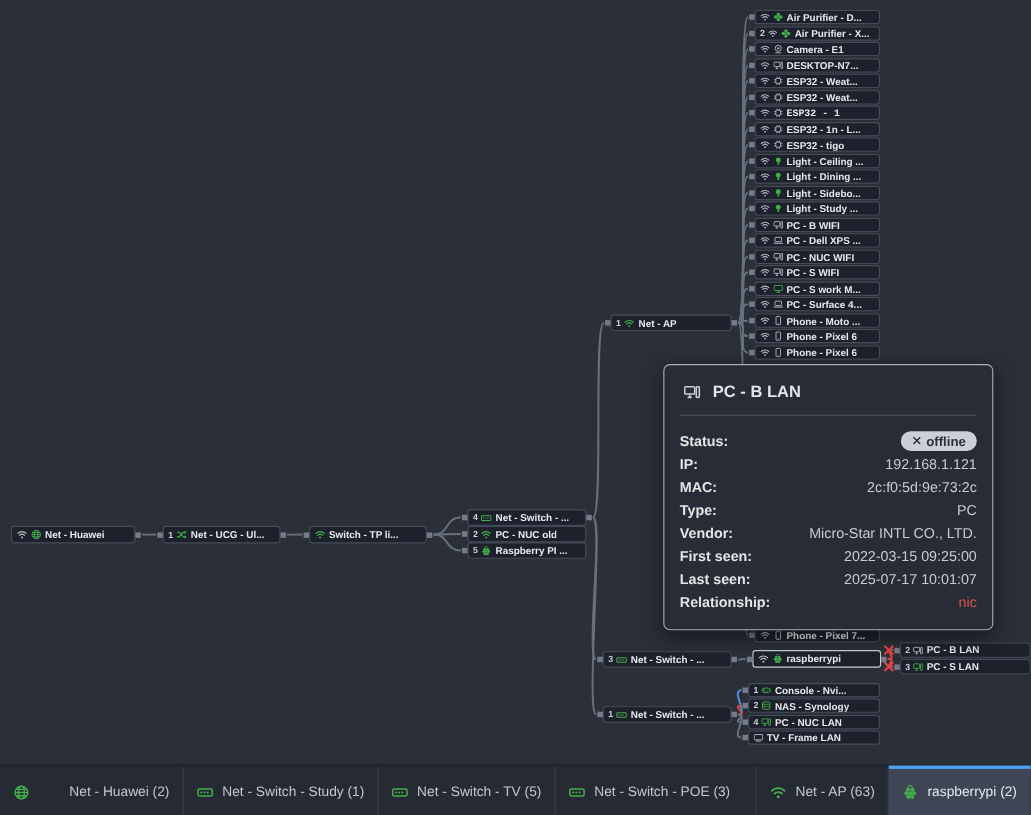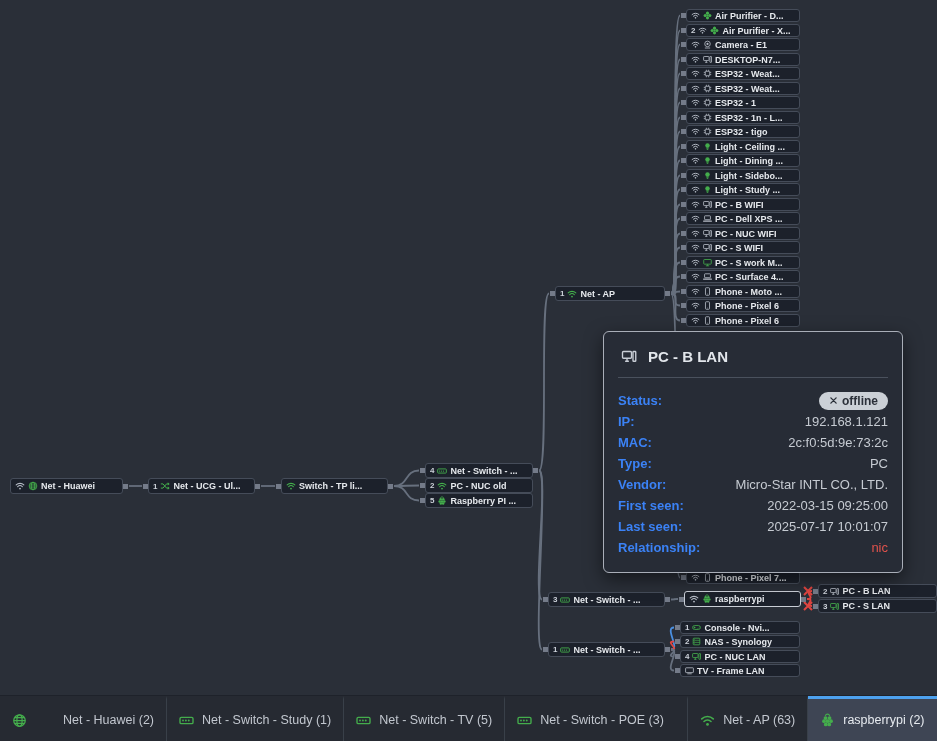--- a/index.html
+++ b/index.html
@@ -31,21 +31,21 @@
   .popup {
     position:absolute; left:603px; top:331px; width:300px;
     background:#272c36; border:1px solid #a9aeb8; border-radius:6px;
     box-shadow:0 6px 18px rgba(0,0,0,.5); padding:12px 14px 14px; z-index:20;
   }
   .popup-header { display:flex; align-items:center; gap:10px; padding:4px 2px 12px; }
   .popup-icon { width:18px; height:15px; }
   .popup-title { font-size:15px; font-weight:bold; color:#e2e6eb; }
   .popup-sep { border-top:1px solid #4a515d; margin:0 0 12px; }
   .prow { display:flex; justify-content:space-between; align-items:center; font-size:13px; height:21px; }
-  .plabel { font-weight:bold; color:#3b82f6; }
+  .plabel { font-weight:bold; color:#e5e5e5; }
   .pvalue { color:#c6cbd2; text-align:right; }
   .pvalue.red { color:#e0524c; }
   .pill {
     display:inline-flex; align-items:center; gap:4px;
     background:#cbd0d6; color:#2b3039; font-weight:bold; font-size:12px;
     border-radius:10px; padding:2px 10px;
   }
 
   
   .tabbar {
@@ -435,21 +435,21 @@
           </svg>
         </span>
         <span class="ic" style="width: 9px; height: 9px;">
           <svg viewBox="0 0 12 12">
             <rect x="3" y="3" width="6" height="6" rx="0.8" fill="none" stroke="#b6bcc6" stroke-width="1.1"></rect>
             <path d="M4.5 1v2M7.5 1v2M4.5 9v2M7.5 9v2M1 4.5h2M1 7.5h2M9 4.5h2M9 7.5h2" stroke="#b6bcc6" stroke-width="1"></path>
           </svg>
         </span>
         <span class="nlabel">ESP32 - Weat...</span>
       </div>
-      <div class="gnode" style="left: 686px; top: 96px; width: 114px; height: 13px;">
+      <div class="gnode" style="left: 686px; top: 96px; width: 114px; height: 13px; font-family: Liberation Mono, monospace;">
         <span class="port pl"></span>
         <span class="ic" style="width: 9px; height: 9px;">
           <svg viewBox="0 0 12 12">
             <path d="M1.4 4.7 A6.6 6.6 0 0 1 10.6 4.7" fill="none" stroke="#b6bcc6" stroke-width="1.3" stroke-linecap="round"></path>
             <path d="M3.2 6.8 A4 4 0 0 1 8.8 6.8" fill="none" stroke="#b6bcc6" stroke-width="1.3" stroke-linecap="round"></path>
             <circle cx="6" cy="9.1" r="1.1" fill="#b6bcc6"></circle>
           </svg>
         </span>
         <span class="ic" style="width: 9px; height: 9px;">
           <svg viewBox="0 0 12 12">

